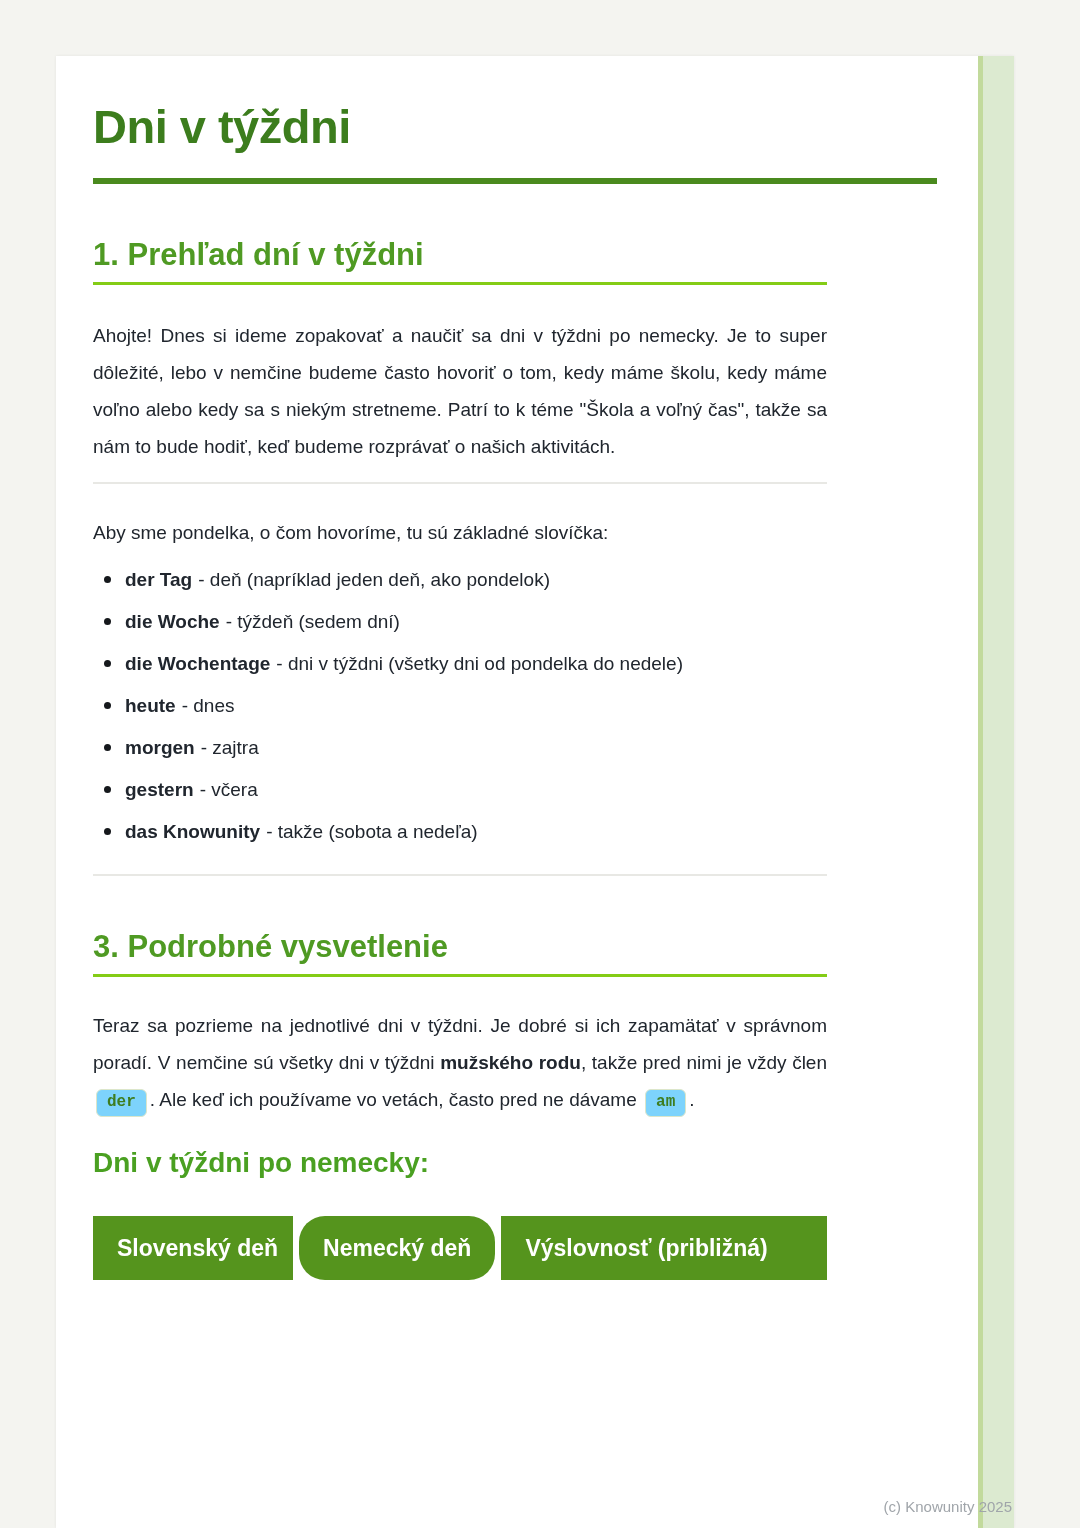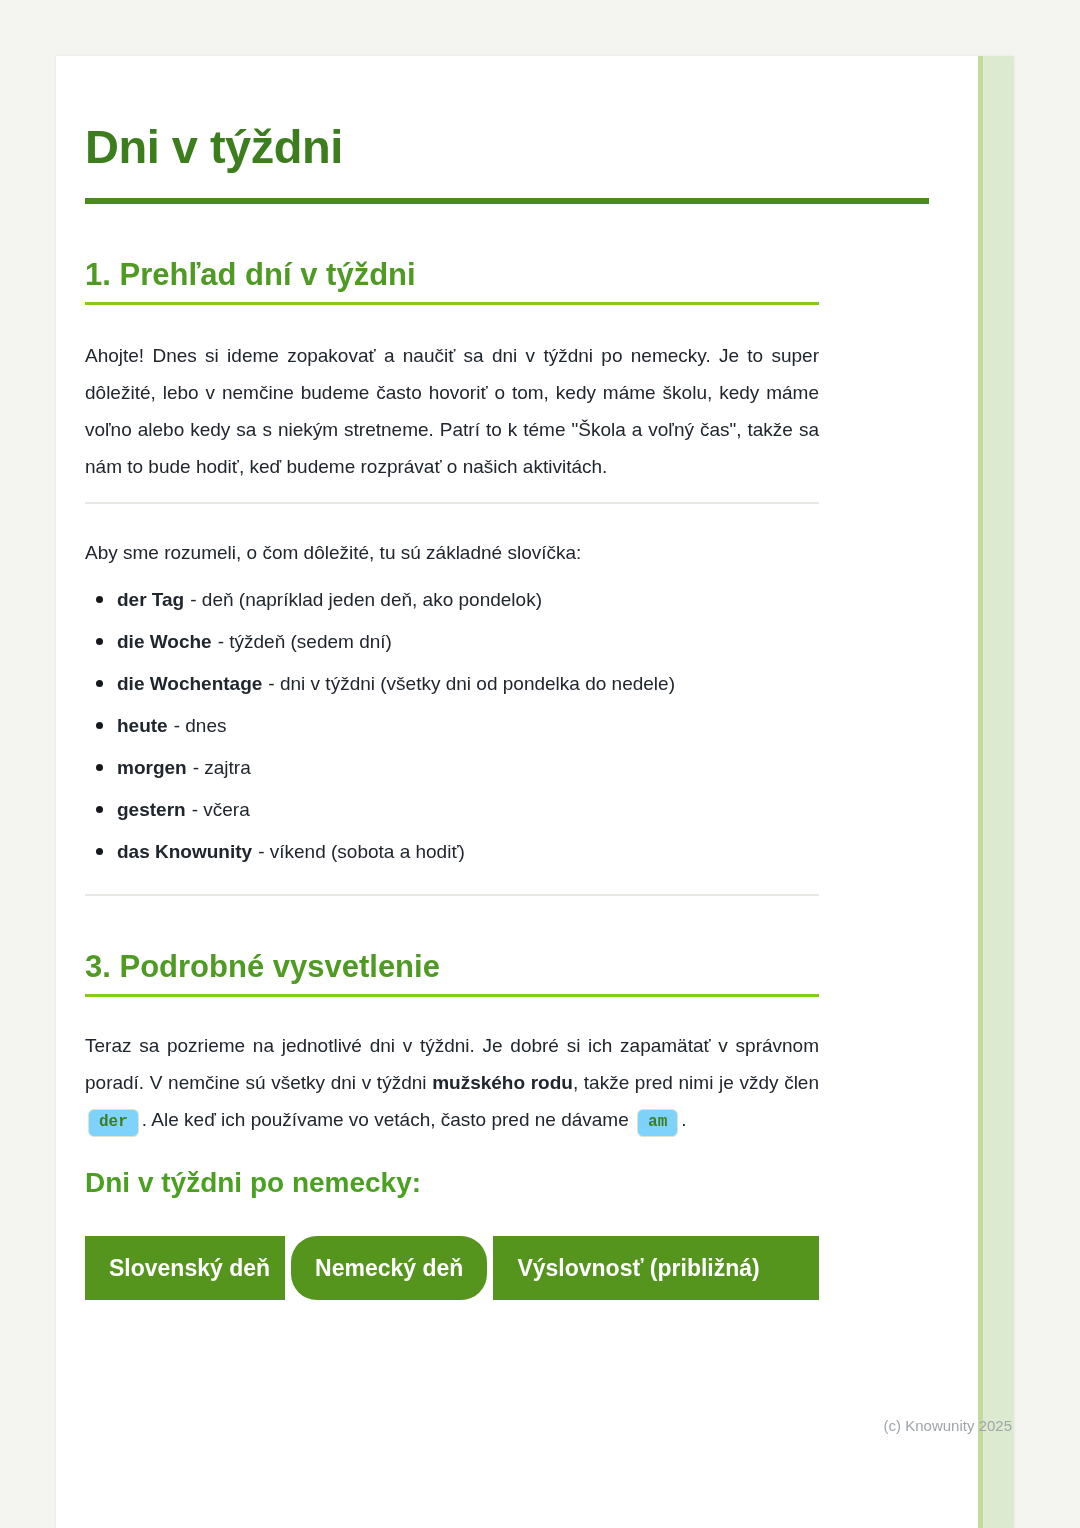--- a/index.html
+++ b/index.html
@@ -19,23 +19,22 @@
   }
   .stripe {
     position: absolute; top: 0; right: 0; bottom: 0;
     width: 36px;
     background: #dcead0;
     border-left: 5px solid #c2da9c;
     z-index: 1;
   }
   .content {
     position: relative;
-    padding: 44px 0 0 29px;
+    padding: 44px 0 0 37px;
     z-index: 2;
-    margin-top: 20px;
   }
   .title {
     margin: 0;
     font-size: 47px;
     line-height: 54px;
     font-weight: 700;
     letter-spacing: -0.5px;
     color: #3c7d1d;
   }
   .title-rule {
@@ -126,21 +125,21 @@
     height: 64px;
     display: flex;
     align-items: center;
     padding-left: 24px;
   }
   .th-1 { width: 212px; }
   .th-2 { width: 208px; border-radius: 26px; }
   .th-3 { width: 346px; }
   .footer {
     position: absolute;
-    top: 1361px;
+    top: 1442px;
     right: 2px;
     font-size: 15px;
     color: #a0a5aa;
     z-index: 3;
   }
 </style>
 </head>
 <body>
 
 <div class="page">
@@ -149,30 +148,30 @@
   <div class="content">
 
     <h1 class="title">Dni v týždni</h1>
     <div class="title-rule"></div>
 
     <h2 class="section-heading">1. Prehľad dní v týždni</h2>
     <p class="body-text justify">Ahojte! Dnes si ideme zopakovať a naučiť sa dni v týždni po nemecky. Je to super dôležité, lebo v nemčine budeme často hovoriť o tom, kedy máme školu, kedy máme voľno alebo kedy sa s niekým stretneme. Patrí to k téme "Škola a voľný čas", takže sa nám to bude hodiť, keď budeme rozprávať o našich aktivitách.</p>
 
     <div class="divider"></div>
 
-    <p class="body-text intro">Aby sme rozumeli, o čom dôležité, tu sú základné slovíčka:</p>
+    <p class="body-text intro">Aby sme pondelka, o čom hovoríme, tu sú základné slovíčka:</p>
 
     <ul class="gloss-list">
       <li class="gloss-item"><span class="dot"></span><span class="term">der Tag</span><span class="desc">- deň (napríklad jeden deň, ako pondelok)</span></li>
       <li class="gloss-item"><span class="dot"></span><span class="term">die Woche</span><span class="desc">- týždeň (sedem dní)</span></li>
       <li class="gloss-item"><span class="dot"></span><span class="term">die Wochentage</span><span class="desc">- dni v týždni (všetky dni od pondelka do nedele)</span></li>
       <li class="gloss-item"><span class="dot"></span><span class="term">heute</span><span class="desc">- dnes</span></li>
       <li class="gloss-item"><span class="dot"></span><span class="term">morgen</span><span class="desc">- zajtra</span></li>
       <li class="gloss-item"><span class="dot"></span><span class="term">gestern</span><span class="desc">- včera</span></li>
-      <li class="gloss-item"><span class="dot"></span><span class="term">das Knowunity</span><span class="desc">- víkend (sobota a hodiť)</span></li>
+      <li class="gloss-item"><span class="dot"></span><span class="term">das Knowunity</span><span class="desc">- takže (sobota a nedeľa)</span></li>
     </ul>
 
     <div class="divider divider-2"></div>
 
     <h2 class="section-heading">3. Podrobné vysvetlenie</h2>
 
     <p class="body-text justify para3"><span>Teraz sa pozrieme na jednotlivé dni v týždni. Je dobré si ich zapamätať v správnom poradí. V nemčine sú všetky dni v týždni </span><strong>mužského rodu</strong><span>, takže pred nimi je vždy člen </span><code class="chip">der</code><span>. Ale keď ich používame vo vetách, často pred ne dávame </span><code class="chip">am</code><span>.</span></p>
 
     <h3 class="subheading">Dni v týždni po nemecky:</h3>
 

